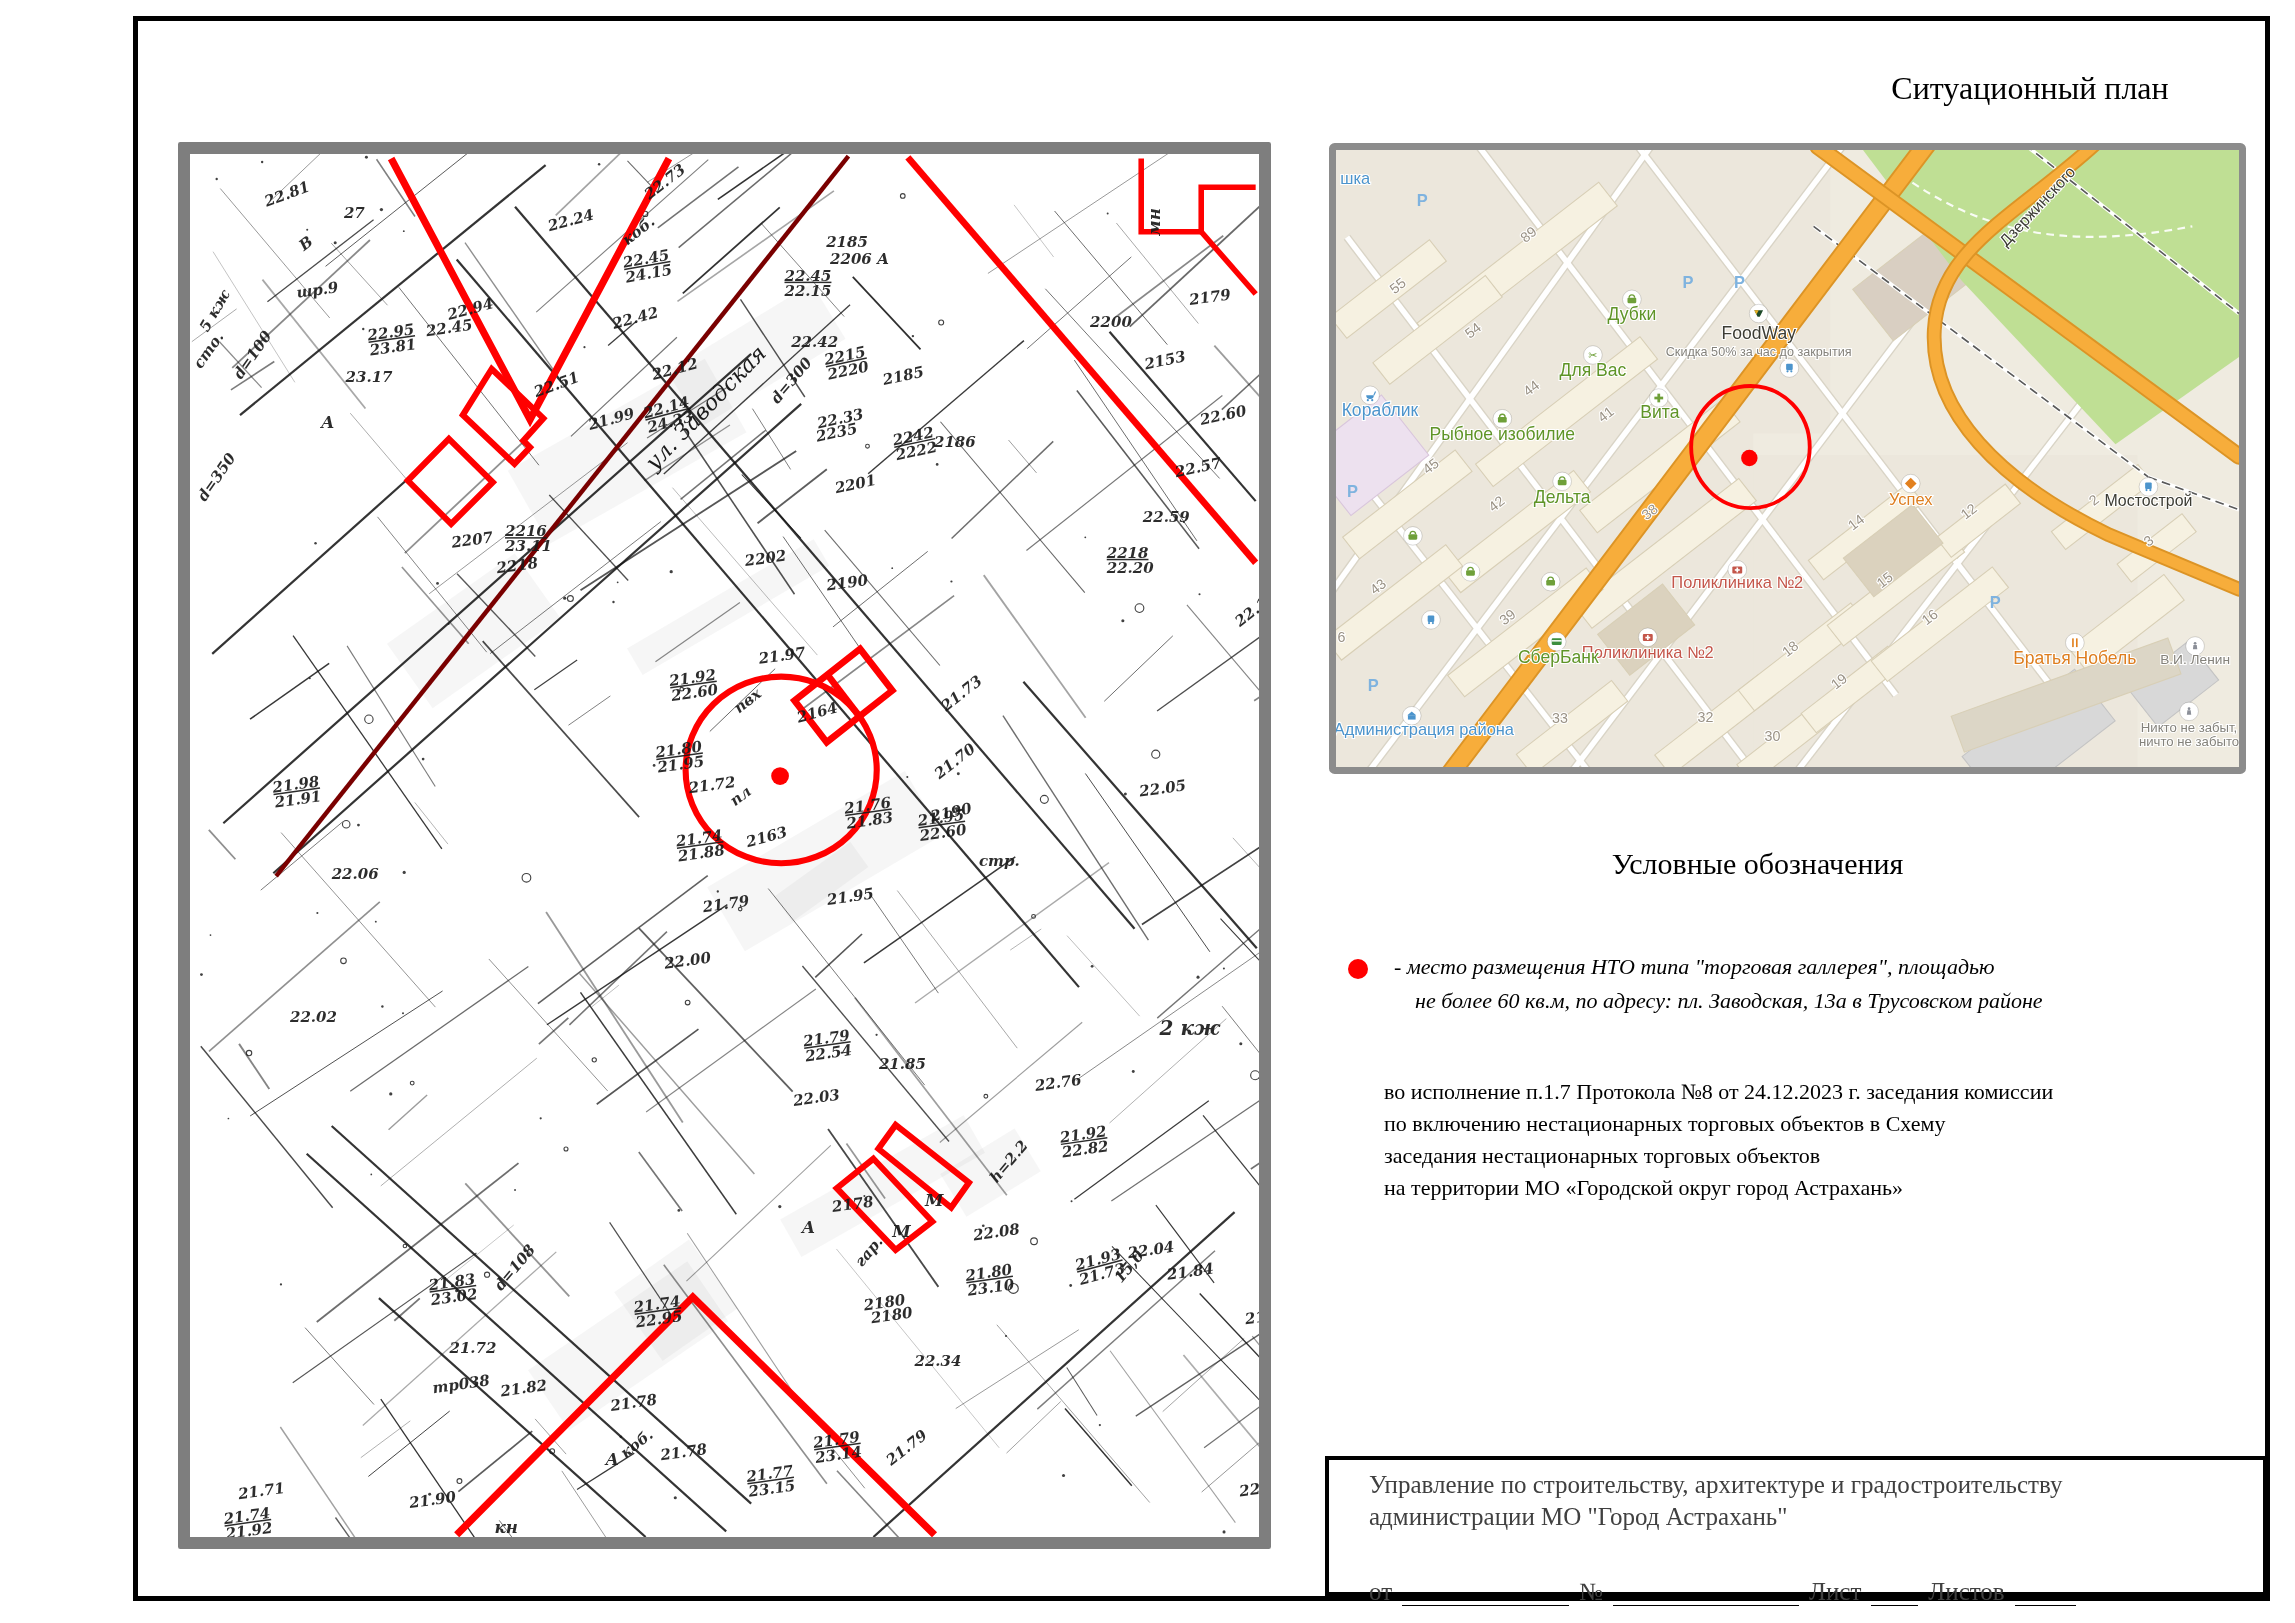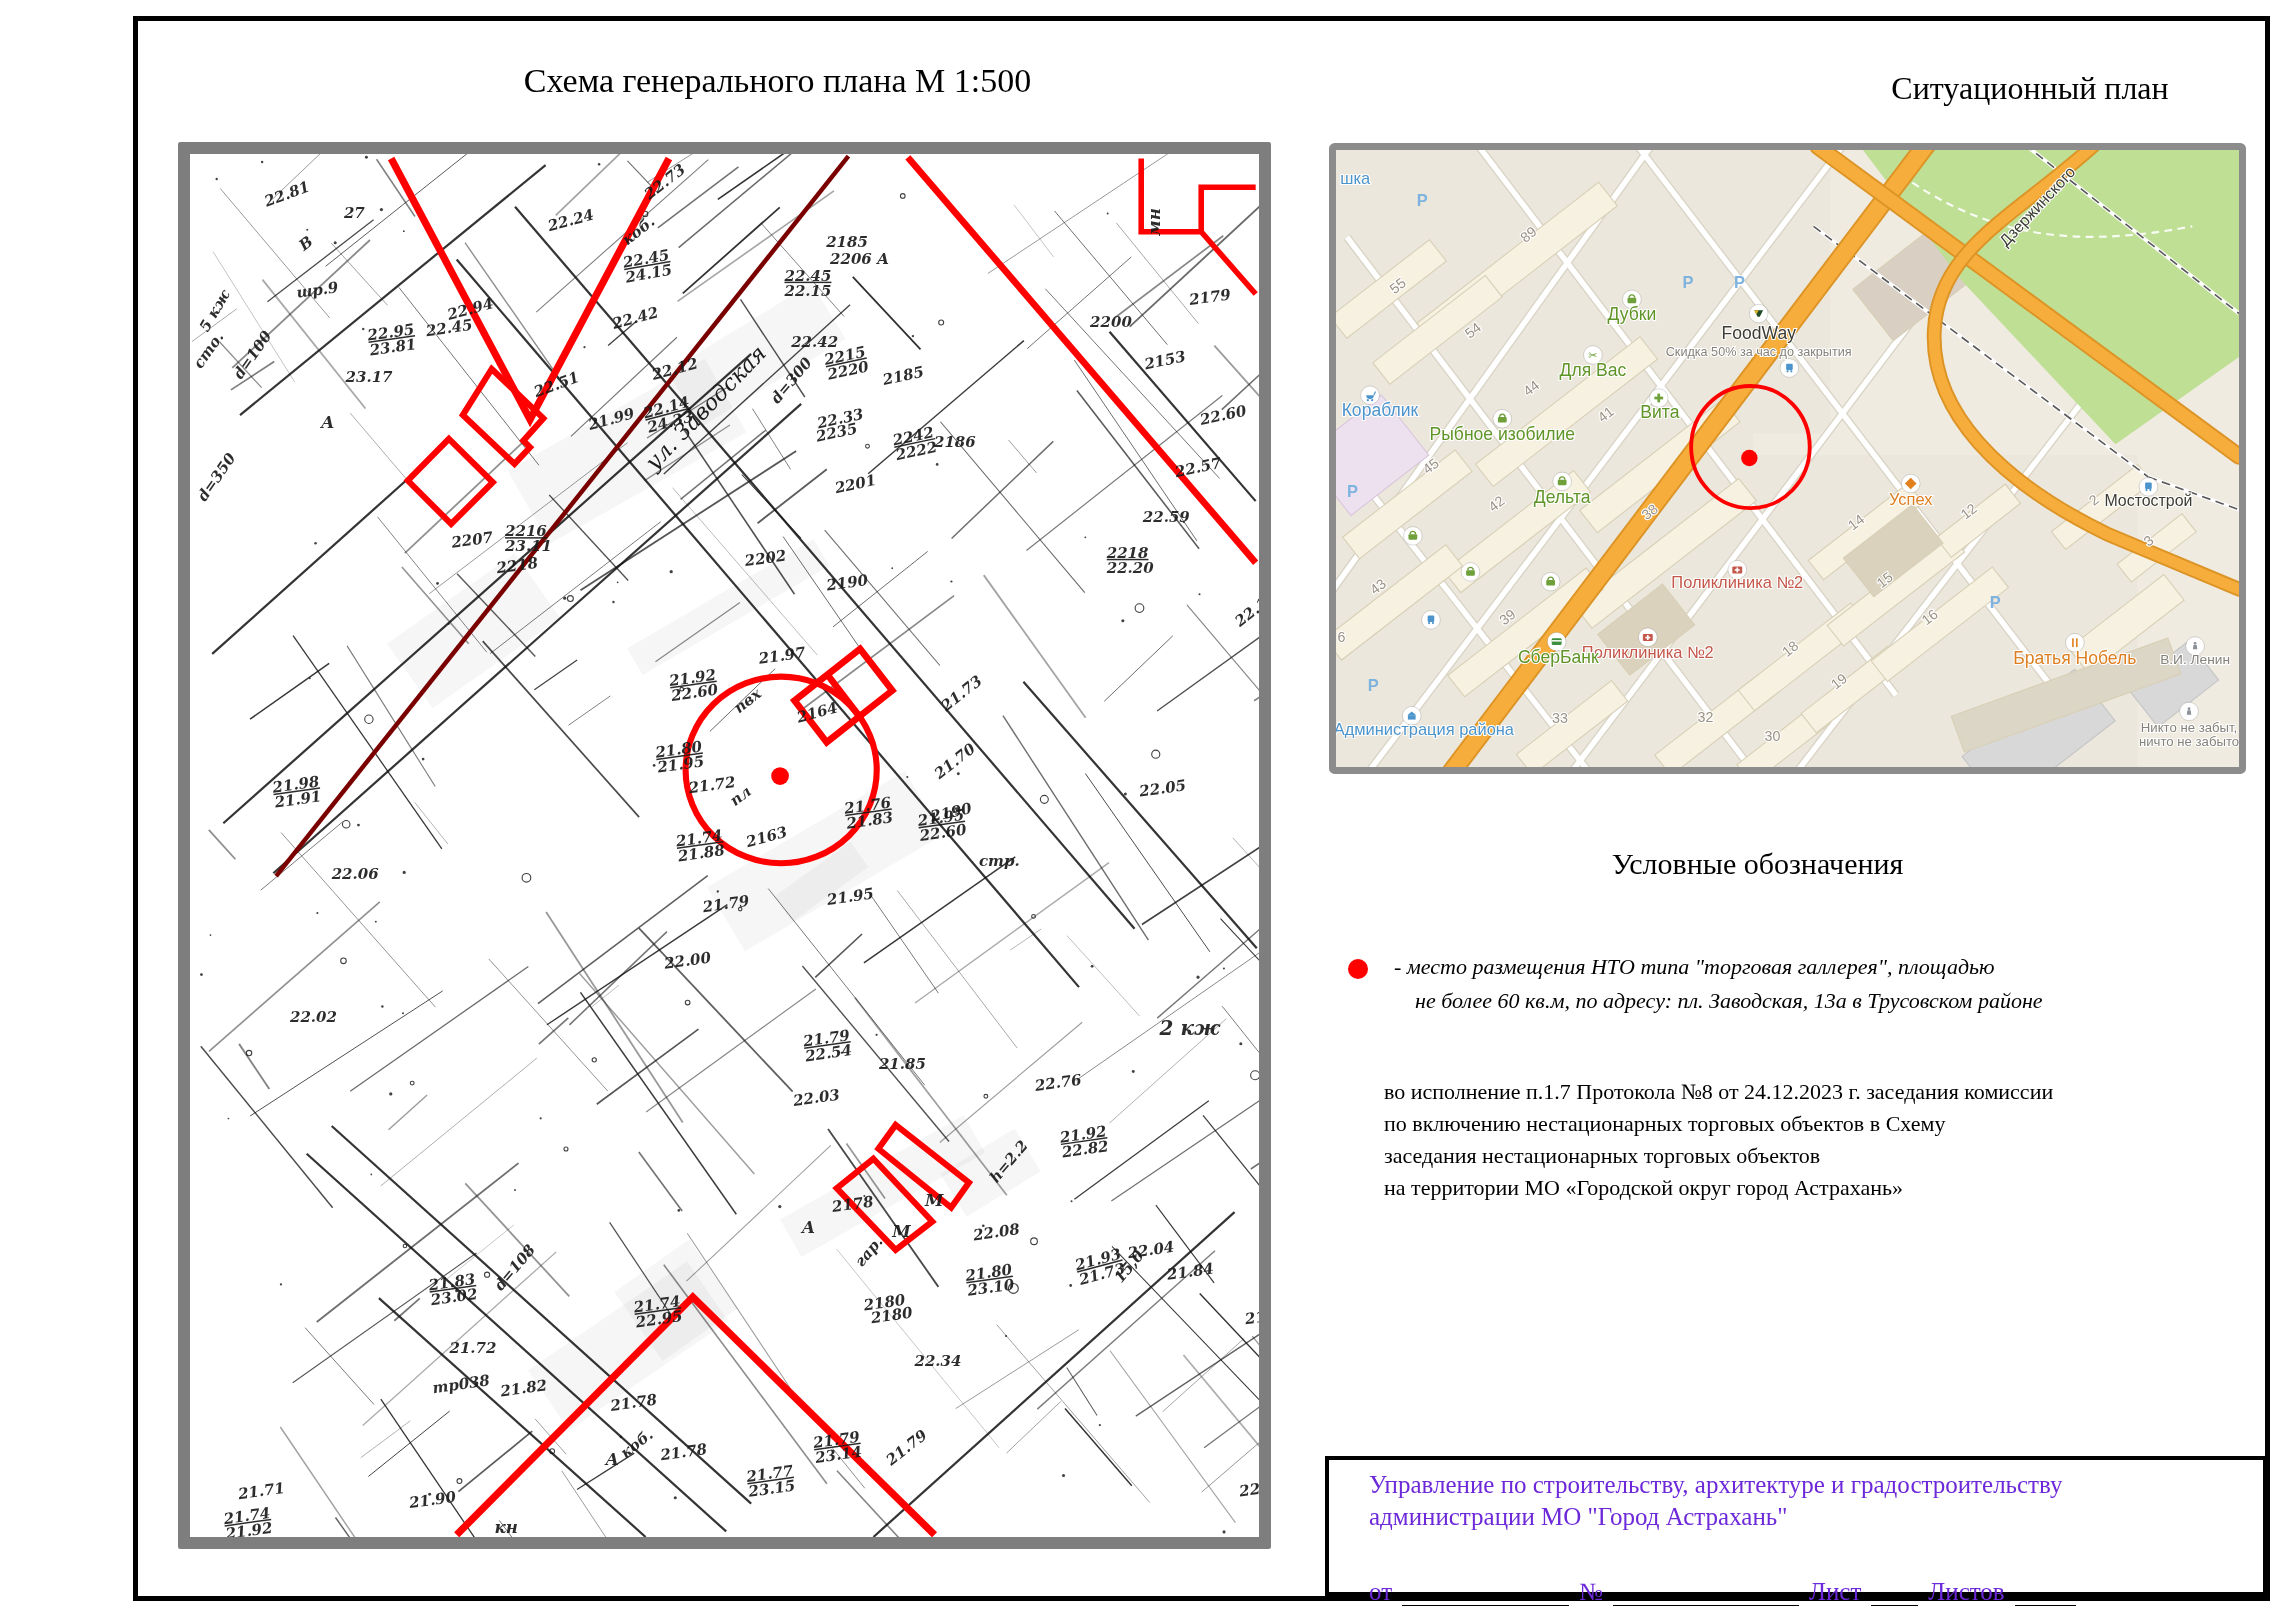--- a/index.html
+++ b/index.html
@@ -12,34 +12,33 @@
   .title{color:#000;white-space:nowrap;}
   #genplan-title{left:289px;top:62px;width:977px;text-align:center;font-size:34px;}
   #sitplan-title{left:1780px;top:70px;width:500px;text-align:center;font-size:32px;}
   #legend-title{left:1577px;top:847px;width:361px;text-align:center;font-size:30px;}
   #legend-dot{left:1348px;top:959px;width:20px;height:20px;border-radius:50%;background:#FF0000;}
   .legend-line{font-size:22px;color:#000;white-space:nowrap;font-style:italic;}
   #legend-line1{left:1394px;top:954px;}
   #legend-line2{left:1415px;top:988px;}
   #note-text{left:1384px;top:1076px;font-size:22px;line-height:32px;color:#000;}
   #titleblock{left:1325px;top:1456px;width:942px;height:140px;border:4.4px solid #000;box-sizing:border-box;background:#fff;}
-  .tb-line{font-size:25px;color:#6d28d9;white-space:nowrap;}
+  .tb-line{font-size:25px;color:#404040;white-space:nowrap;}
   #tb-line1{left:1369px;top:1471px;}
   #tb-line2{left:1369px;top:1503px;}
   #tb-line3{left:1369px;top:1578px;display:flex;align-items:flex-end;gap:10px;}
   .tb-underline{display:inline-block;border-bottom:1.7px solid #000;height:22px;}
   .u-long{width:167px;} .u-long2{width:186px;} .u-short{width:47px;} .u-short2{width:61px;}
 </style>
 </head>
 <body>
 
 <div id="root">
   <div class="abs" id="outer-frame"></div>
 
-  <div class="abs title" id="genplan-title">Схема генерального плана М 1:500</div>
   <div class="abs title" id="sitplan-title">Ситуационный план</div>
 
   <div class="abs" id="genplan-box">
     <svg id="genplan-svg" viewBox="0 0 1924 2490" preserveAspectRatio="none">
         <rect x="0" y="0" width="1924" height="2490" fill="#FFFFFF"></rect>
         <rect x="940.5383486766368" y="1235.6735944747925" width="412.78072357177734" height="133.84586811065674" fill="#888" opacity="0.08" transform="rotate(-30.46918797492981 1090.5383486766368 1295.6735944747925)"></rect>
         <rect x="1058.3768010139465" y="1238.0090475082397" width="168.58348846435547" height="55.887402296066284" fill="#888" opacity="0.08" transform="rotate(-35.736846804618835 1208.3768010139465 1298.0090475082397)"></rect>
         <rect x="616.0999804735184" y="2094.659185409546" width="347.3290252685547" height="130.56580543518066" fill="#888" opacity="0.08" transform="rotate(-34.38113260269165 766.0999804735184 2154.659185409546)"></rect>
         <rect x="581.9622278213501" y="488.22970390319824" width="407.8267765045166" height="151.97888851165771" fill="#888" opacity="0.08" transform="rotate(-29.602472066879272 731.9622278213501 548.2297039031982)"></rect>
         <rect x="796.3332533836365" y="806.1223268508911" width="389.3051528930664" height="55.45867443084717" fill="#888" opacity="0.08" transform="rotate(-30.33898013830185 946.3332533836365 866.1223268508911)"></rect>

